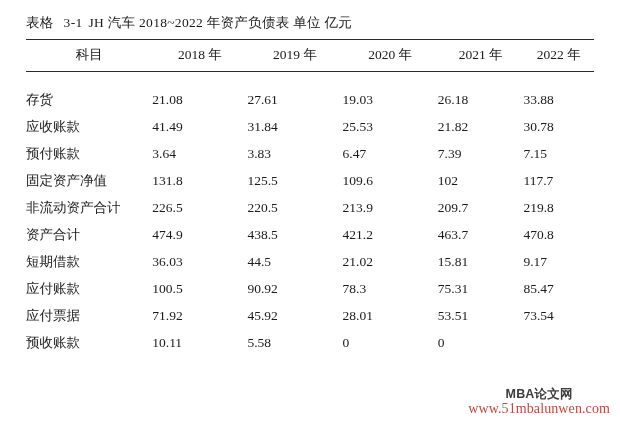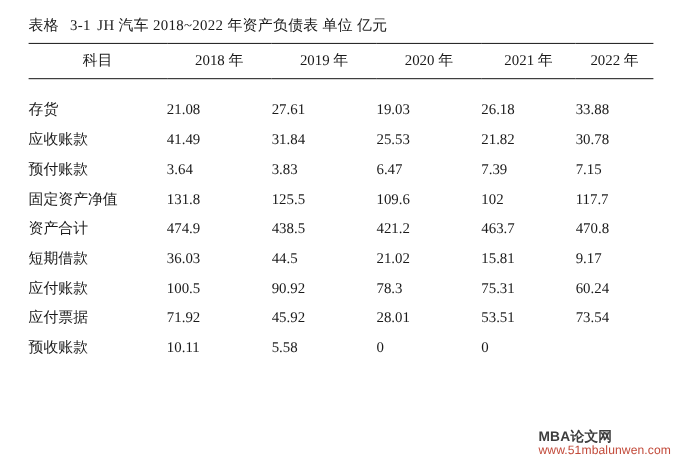--- a/index.html
+++ b/index.html
@@ -61,33 +61,33 @@
   td.c1, th.c1 { width: 98px; }
   td.c2, th.c2 { width: 98px; }
   td.c3, th.c3 { width: 98px; }
   td.c4, th.c4 { width: 88px; }
   td.c5, th.c5 { width: 72px; }
   .num { font-family: "Liberation Serif", serif; }
   .watermark {
     position: absolute;
     right: 10px;
     bottom: 8px;
-    text-align: left;
+    text-align: center;
     line-height: 1.15;
   }
   .watermark .wm-main {
     font-family: "Liberation Sans", sans-serif;
     font-size: 12.5px;
     font-weight: bold;
     color: #3d3d3d;
     letter-spacing: 0.2px;
   }
   .watermark .wm-sub {
-    font-family: Liberation Sans, sans-serif;
-    font-size: 11px;
+    font-family: Liberation Serif, serif;
+    font-size: 14px;
     color: #c24a3a;
     letter-spacing: 0.1px;
   }
 </style>
 </head>
 <body>
 
 <div class="page">
 
   <div class="caption">
@@ -141,20 +141,28 @@
       </tr>
       <tr>
         <td class="c0">固定资产净值</td>
         <td class="c1 num">131.8</td>
         <td class="c2 num">125.5</td>
         <td class="c3 num">109.6</td>
         <td class="c4 num">102</td>
         <td class="c5 num">117.7</td>
       </tr>
       <tr>
+        <td class="c0">非流动资产合计</td>
+        <td class="c1 num">226.5</td>
+        <td class="c2 num">220.5</td>
+        <td class="c3 num">213.9</td>
+        <td class="c4 num">209.7</td>
+        <td class="c5 num">219.8</td>
+      </tr>
+      <tr>
         <td class="c0">资产合计</td>
         <td class="c1 num">474.9</td>
         <td class="c2 num">438.5</td>
         <td class="c3 num">421.2</td>
         <td class="c4 num">463.7</td>
         <td class="c5 num">470.8</td>
       </tr>
       <tr>
         <td class="c0">短期借款</td>
         <td class="c1 num">36.03</td>
@@ -162,21 +170,21 @@
         <td class="c3 num">21.02</td>
         <td class="c4 num">15.81</td>
         <td class="c5 num">9.17</td>
       </tr>
       <tr>
         <td class="c0">应付账款</td>
         <td class="c1 num">100.5</td>
         <td class="c2 num">90.92</td>
         <td class="c3 num">78.3</td>
         <td class="c4 num">75.31</td>
-        <td class="c5 num">60.24</td>
+        <td class="c5 num">85.47</td>
       </tr>
       <tr>
         <td class="c0">应付票据</td>
         <td class="c1 num">71.92</td>
         <td class="c2 num">45.92</td>
         <td class="c3 num">28.01</td>
         <td class="c4 num">53.51</td>
         <td class="c5 num">73.54</td>
       </tr>
       <tr>

